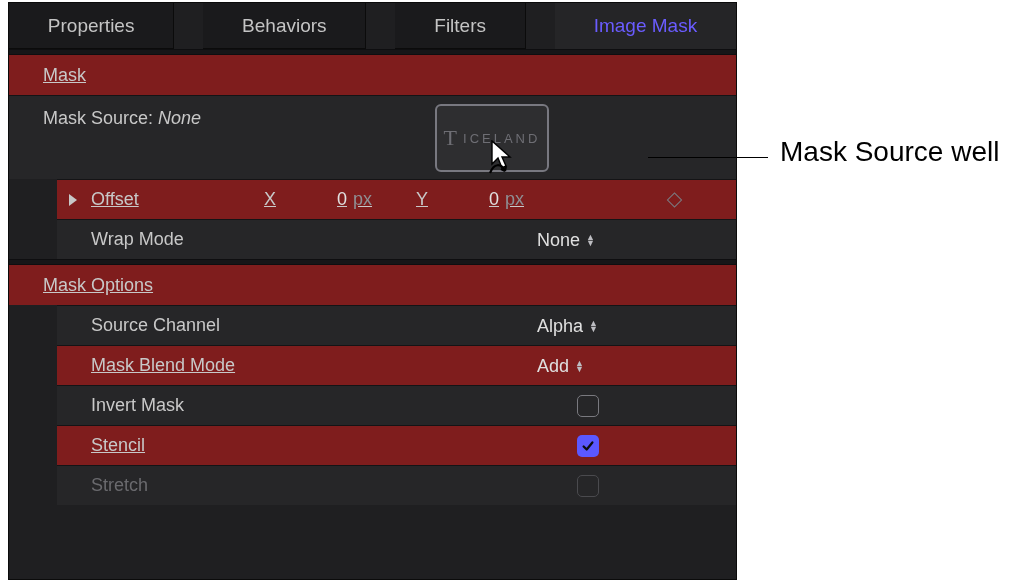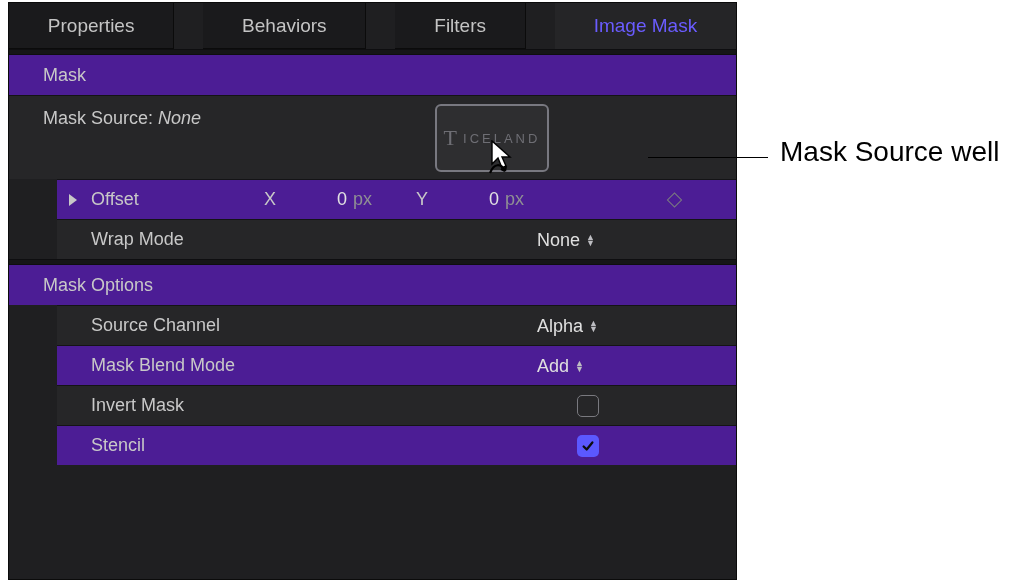--- a/index.html
+++ b/index.html
@@ -4,21 +4,21 @@
 <style>
   * { box-sizing: border-box; margin: 0; padding: 0; }
   html, body { width: 1016px; height: 583px; background: #fff; font-family: -apple-system, "Helvetica Neue", Arial, sans-serif; font-size: 18px; color: #c8c8c8; }
   .stage { position: relative; width: 1016px; height: 583px; }
   .panel { position: absolute; left: 8px; top: 2px; width: 729px; height: 578px; background: #1f1f21; border: 1px solid #0b0b0b; }
   
   .tabs { display: flex; height: 46px; gap: 29px; }
   .tab { flex: 1 1 auto; background: #1a1a1c; border-right: 1px solid #0b0b0b; border-bottom: 1px solid #0b0b0b; color: #c4c4c4; font-size: 19px; display: flex; align-items: center; justify-content: center; cursor: default; }
   .tab:last-child { border-right: none; text-align: right; }
   .tab.active { background: #252527; color: #6a5cff; border-bottom-color: #252527; }
-  .strip-mid  { background: #4c1d95; }
+  .strip-mid  { background: #7f1d1d; text-decoration: underline; }
   .strip-light{ background: #262628; }
   .section-header { height: 40px; display: flex; align-items: center; padding-left: 34px; font-size: 18px; color: #c8c8c8; }
   .row { display: flex; align-items: center; height: 40px; border-top: 1px solid #141416; padding-left: 34px; padding-right: 10px; font-size: 18px; color: #c8c8c8; position: relative; margin-left: 48px; }
   .row .label { flex: 0 0 170px; }
   .row.dim .label, .row.dim .ctl { color: #6a6a6e; }
   .sep { height: 6px; background: #161618; border-top: 1px solid #0e0e10; border-bottom: 1px solid #0e0e10; }
 
   
   .source-block { position: relative; height: 84px; border-top: 1px solid #141416; padding: 10px 10px 10px 34px; display: flex; align-items: flex-start; gap: 8px; }
   .source-text { padding-top: 2px; font-size: 18px; color: #c8c8c8; }
@@ -149,18 +149,22 @@
 
     <div class="row strip-mid">
       <span class="label">Stencil</span>
       <span class="checkbox on">
         <svg viewBox="0 0 16 16">
             <path d="M3 8.5 L6.5 12 L13 4" fill="none" stroke="#0d0d0f" stroke-width="2.6" stroke-linecap="round" stroke-linejoin="round"></path>
           </svg>
       </span>
     </div>
 
+    <div class="row strip-light dim">
+      <span class="label">Stretch</span>
+      <span class="checkbox off disabled"></span>
+    </div>
 
   </div>
 
   <div class="callout-line"></div>
   <div class="callout-text">Mask Source well</div>
 </div>
 
 </body></html>

